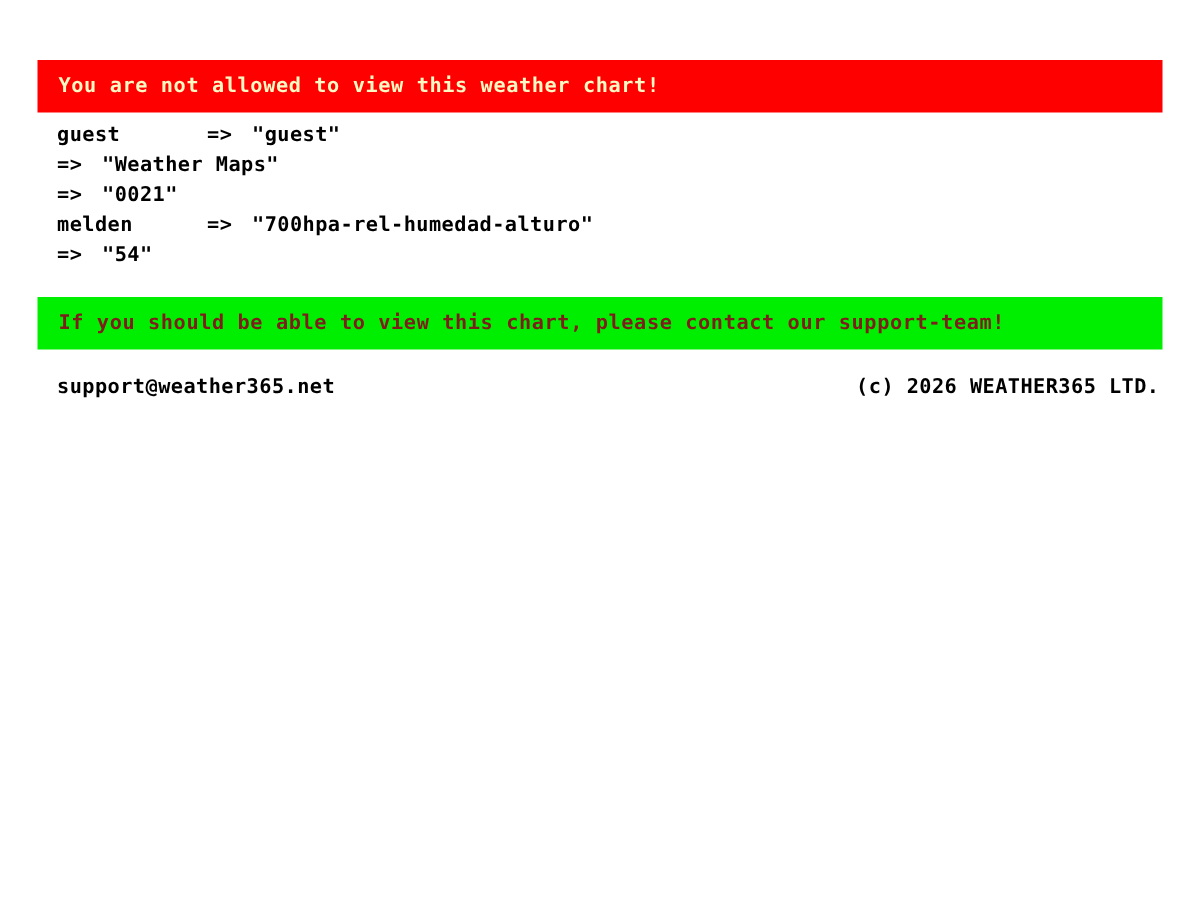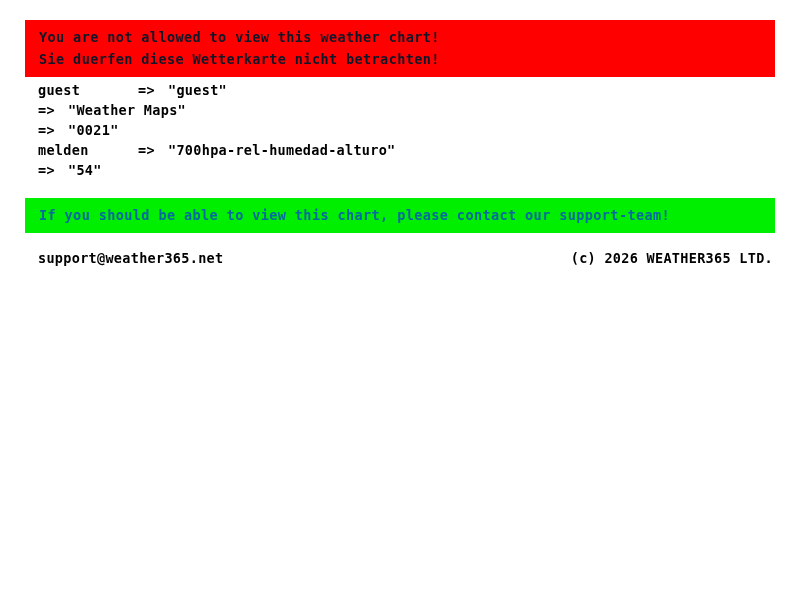--- a/index.html
+++ b/index.html
@@ -24,28 +24,28 @@
     position: absolute;
     left: 25px;
     width: 750px;
     box-sizing: border-box;
     padding: 6px 14px 7px 14px;
     line-height: 22px;
     font-weight: bold;
     letter-spacing: 0.4px;
   }
   .banner-error {
-    top: 20px;
+    top: 40px;
     background: #ff0000;
-    color: #0f172a;
+    color: #fef9c3;
   }
   .banner-ok {
     top: 198px;
     background: #00ee00;
-    color: #0369a1;
+    color: #7f1d1d;
   }
   .banner-line {
     display: block;
     white-space: pre;
   }
   .details {
     position: absolute;
     left: 38px;
     top: 80px;
     width: 740px;
@@ -81,21 +81,20 @@
     text-align: right;
   }
 </style>
 </head>
 <body>
 
 <div class="page">
 
   <div class="banner banner-error">
     <span class="banner-line">You are not allowed to view this weather chart!</span>
-    <span class="banner-line">Sie duerfen diese Wetterkarte nicht betrachten!</span>
   </div>
 
   <div class="details">
 
     <div class="detail-row">
       <span class="detail-key">guest</span>
       <span class="detail-arrow">=&gt;</span>
       <span class="detail-val">"guest"</span>
     </div>
 

